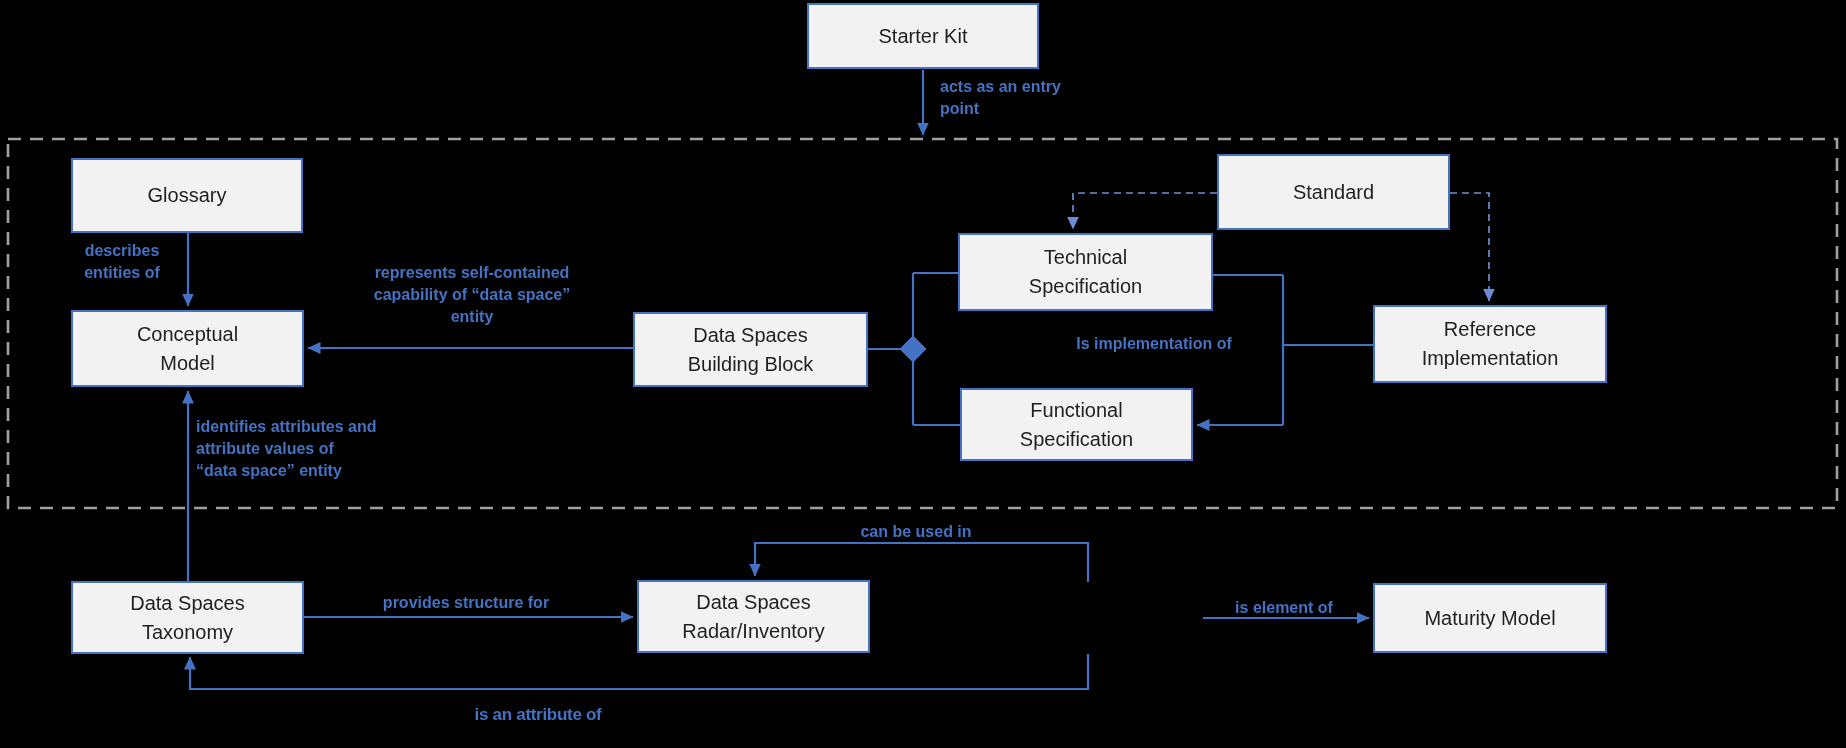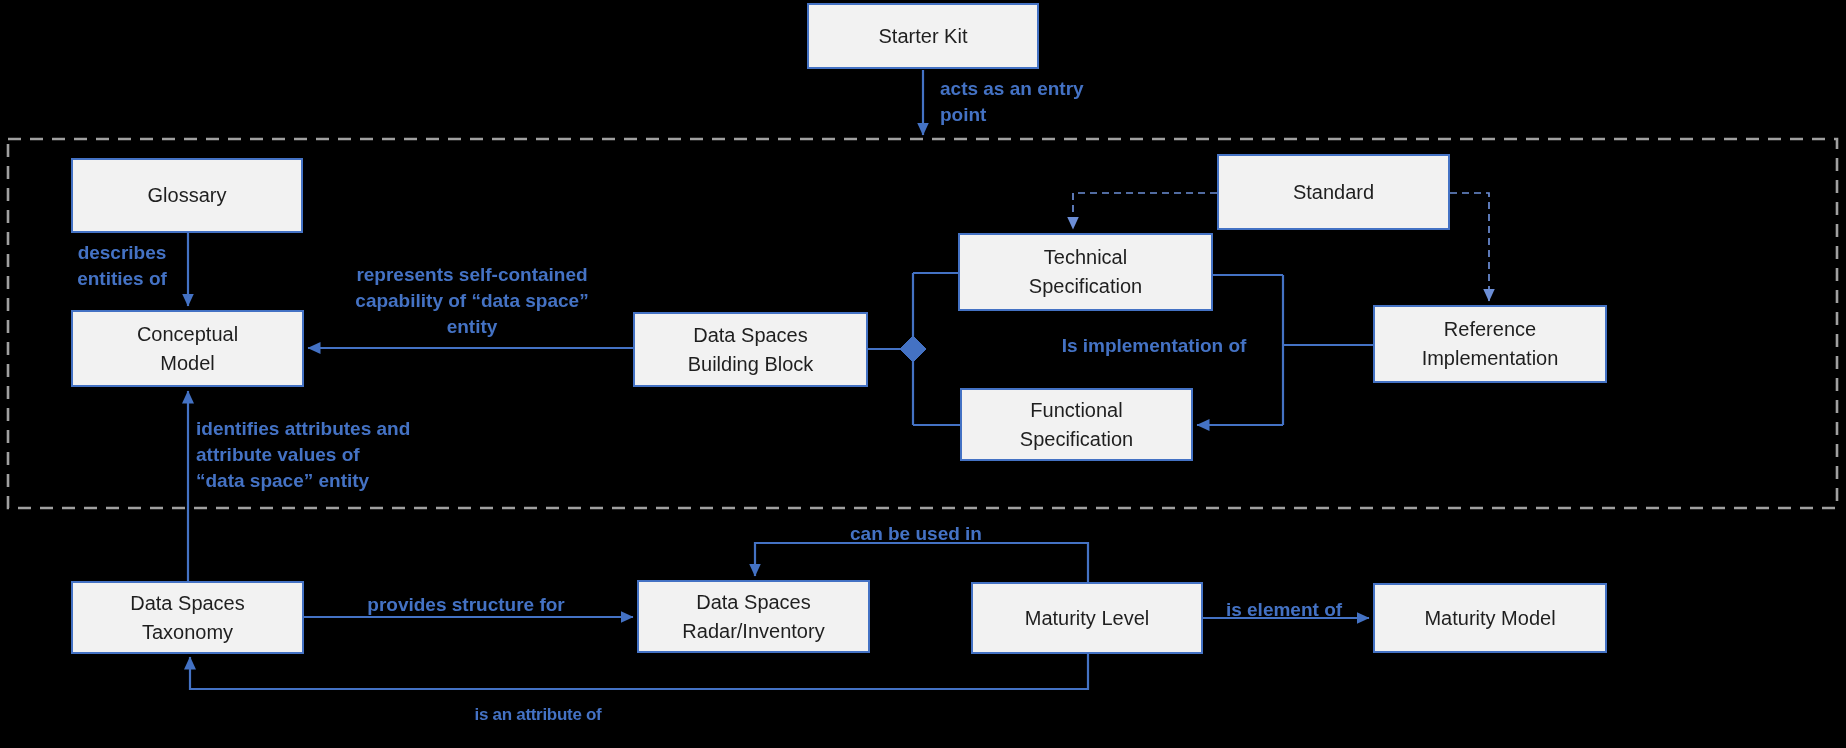--- a/index.html
+++ b/index.html
@@ -24,21 +24,21 @@
   .diamond{fill:var(--connector);stroke:var(--connector);}
   .arrowhead{fill:var(--connector);}
   .arrowhead-dashed{fill:var(--connector-dashed);}
   .node{
     position:absolute;display:flex;align-items:center;justify-content:center;
     background:var(--node-fill);border:2.5px solid var(--node-border);
     color:var(--node-text);font-size:20px;line-height:1.45;text-align:center;
     white-space:pre-line;box-sizing:border-box;
   }
   .elabel{
-    position:absolute;color:var(--label-text);font-weight:bold;font-size:19px;
+    position:absolute;color:var(--label-text);font-weight:bold;font-size:16px;
     line-height:1.38;white-space:pre-line;
   }
   .elabel.center{text-align:center;}
   .elabel.left{text-align:left;}
   .elabel.narrow{font-size:17px;letter-spacing:-0.3px;}
 </style>
 </head>
 <body>
 
 <div id="stage">
@@ -103,21 +103,20 @@
 
   <div class="node" style="left:1373px;top:305px;width:234px;height:78px;">Reference
 Implementation</div>
 
   <div class="node" style="left:71px;top:581px;width:233px;height:73px;">Data Spaces
 Taxonomy</div>
 
   <div class="node" style="left:637px;top:580px;width:233px;height:73px;">Data Spaces
 Radar/Inventory</div>
 
-  <div class="node" style="left:971px;top:582px;width:232px;height:72px;">Maturity Level</div>
 
   <div class="node" style="left:1373px;top:583px;width:234px;height:70px;">Maturity Model</div>
 
   <div class="elabel left" style="left:940px;top:76px;width:180px;">acts as an entry
 point</div>
 
   <div class="elabel center" style="left:66px;top:240px;width:112px;">describes
 entities of</div>
 
   <div class="elabel center" style="left:336px;top:262px;width:272px;">represents self-contained

